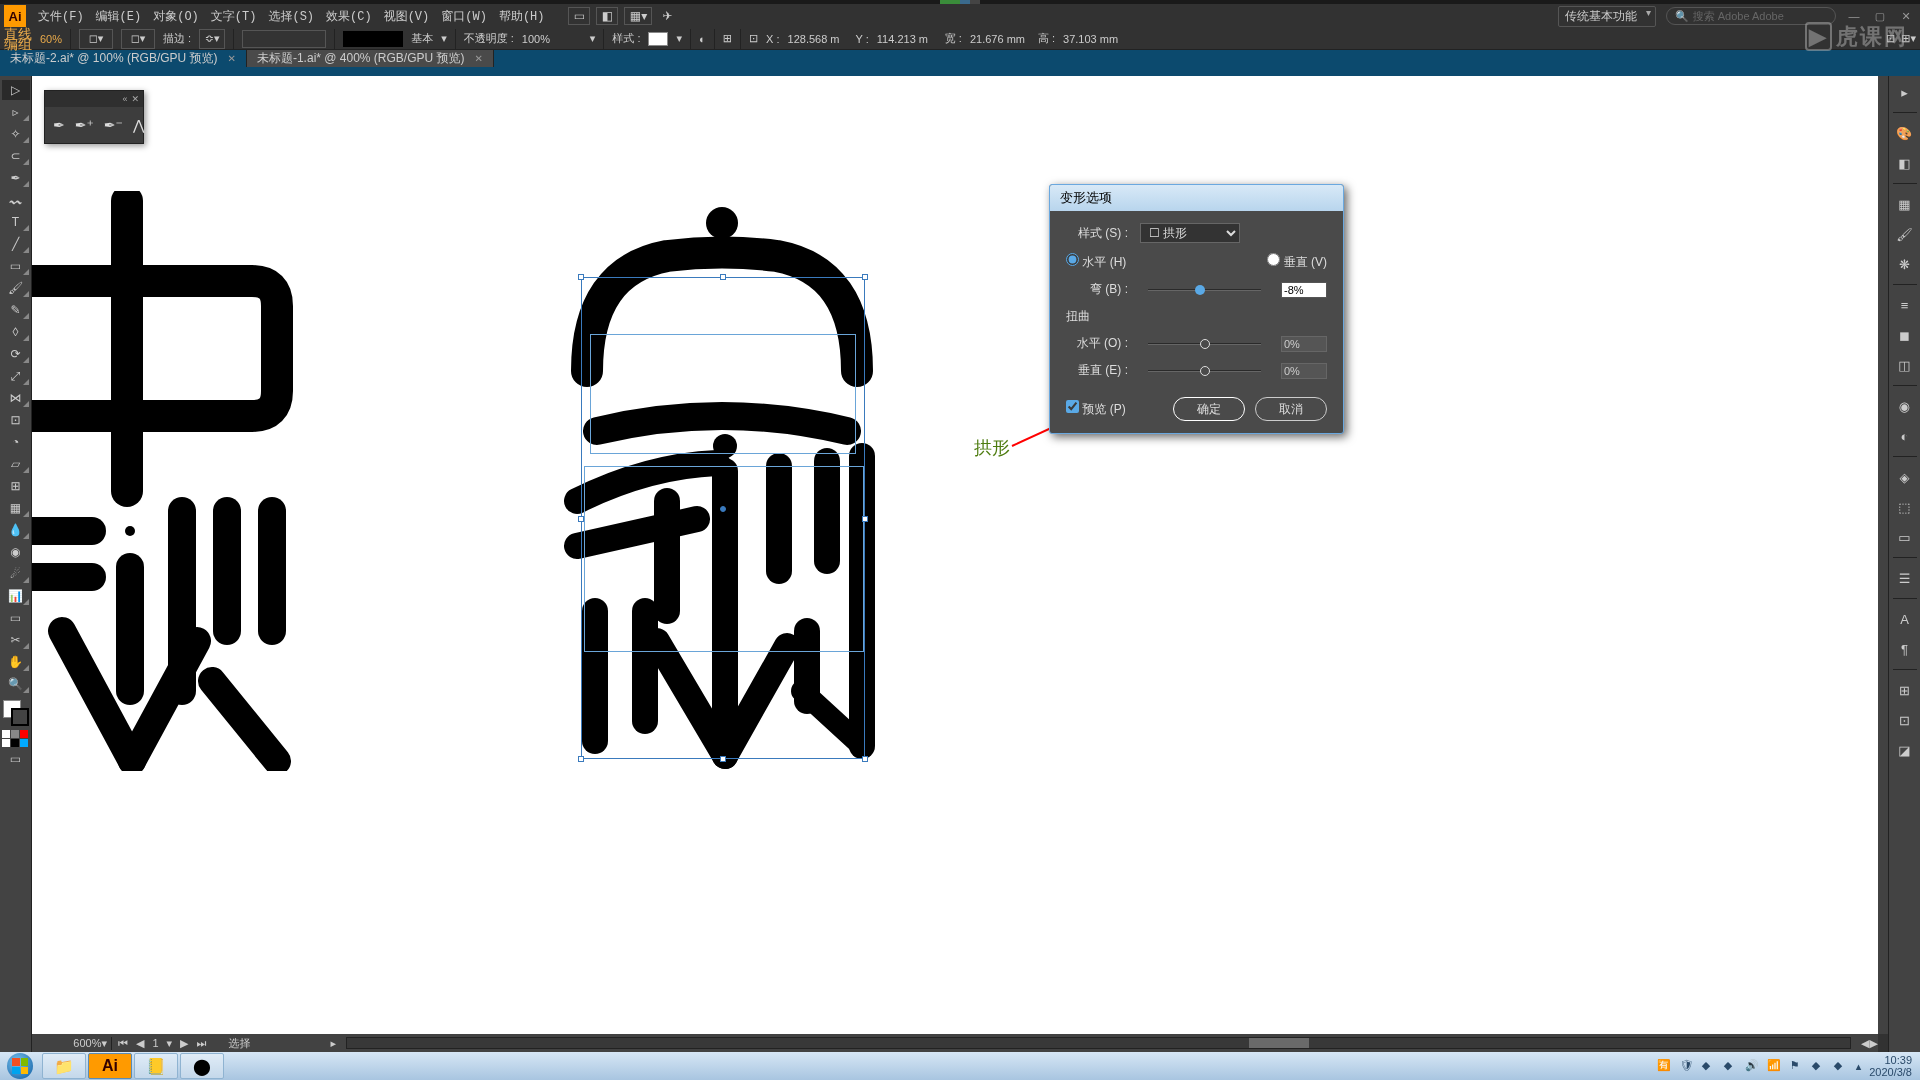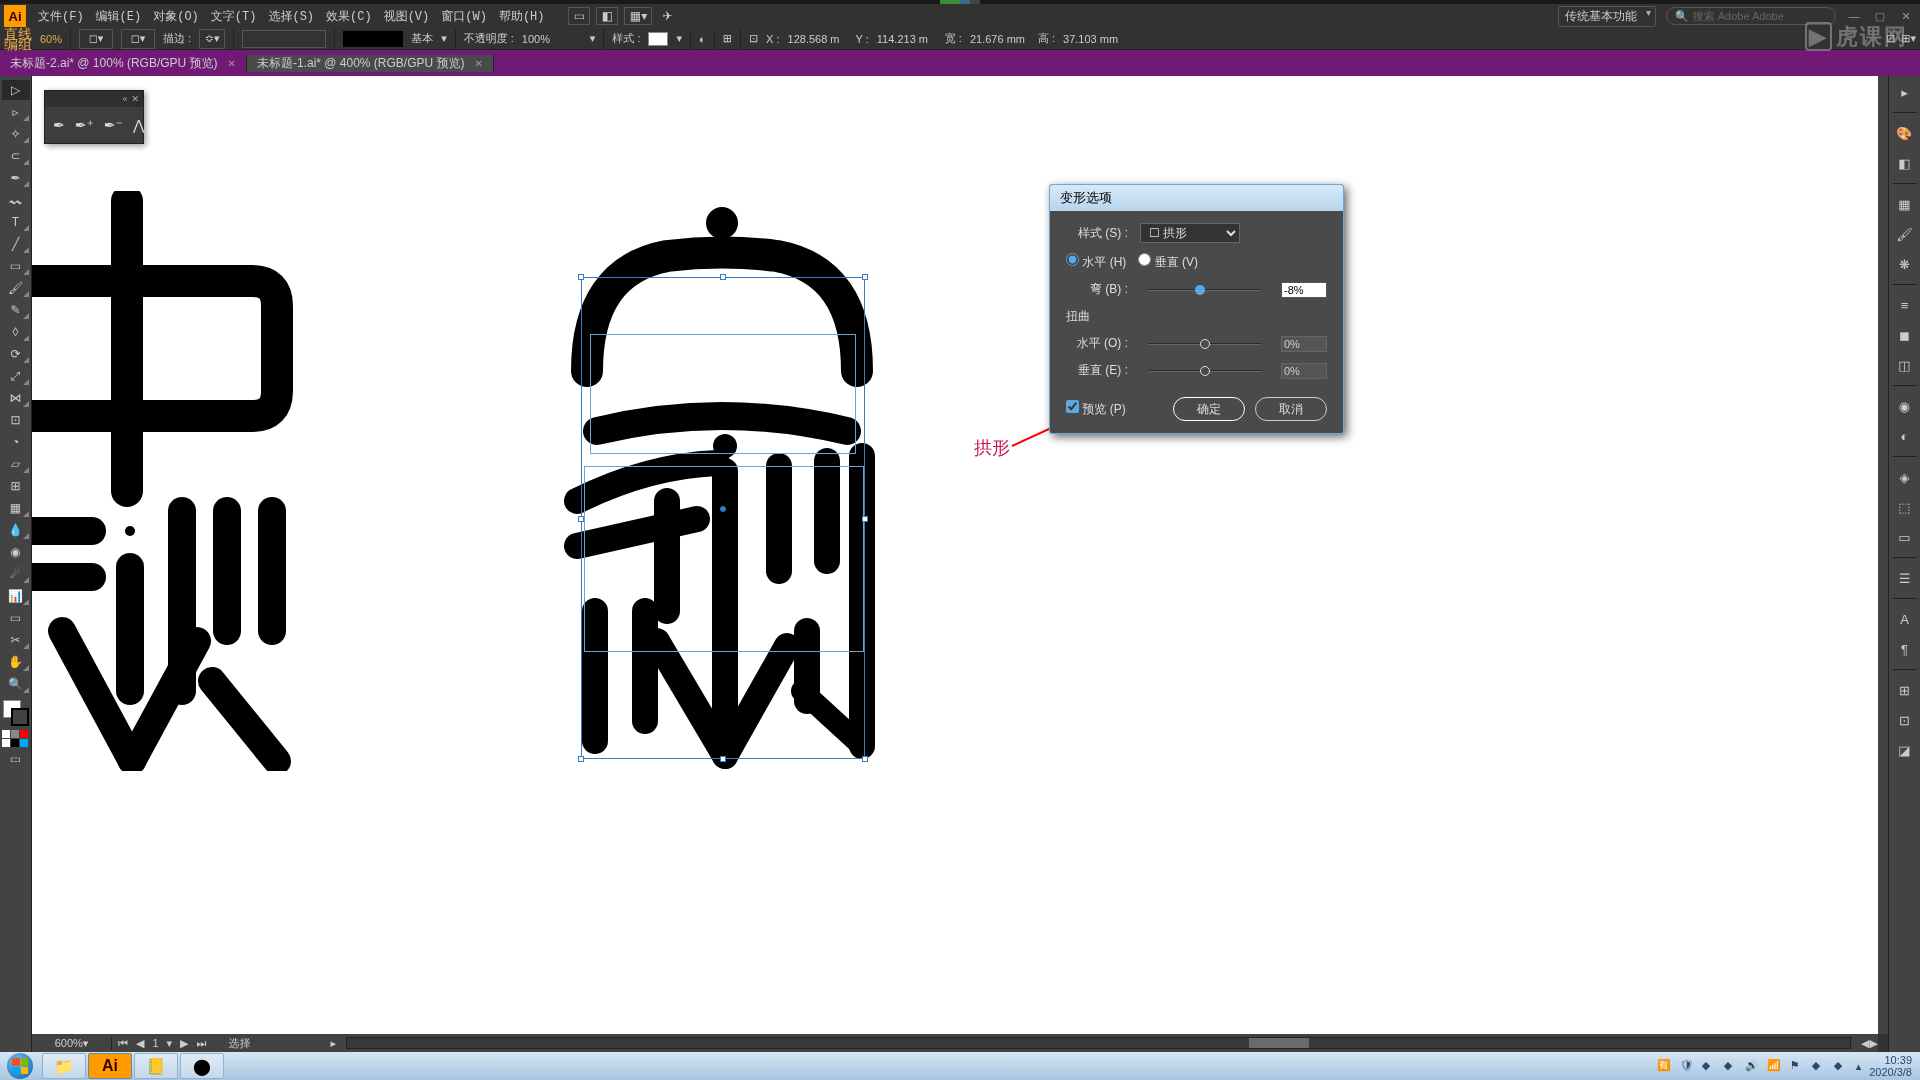--- a/index.html
+++ b/index.html
@@ -23,21 +23,21 @@
 .control-bar .small-btn{width:26px;height:20px;border:1px solid #555;display:flex;align-items:center;justify-content:center;font-size:11px;}
 .control-bar .wide{width:34px;}
 .control-bar input{background:#323232;border:none;color:#ccc;width:60px;font-size:11px;}
 .control-bar .swatch{width:20px;height:14px;background:#fff;border:1px solid #888;}
 .control-bar .sep{width:1px;height:20px;background:#222;}
 .control-bar .side{margin-left:auto;display:flex;gap:6px;align-items:center;}
 .stroke-box{width:60px;height:16px;background:#000;}
 .workspace-dd{border:1px solid #555;padding:1px 18px 1px 6px;border-radius:2px;position:relative;}
 .workspace-dd:after{content:"▾";position:absolute;right:4px;top:0;color:#aaa;font-size:10px;}
 
-.tabbar { height: 26px; background: #701a75; display: flex; align-items: center; }
+.tabbar { height: 26px; background: #0c4a6e; display: flex; align-items: flex-start; }
 .tab { padding: 0 10px; display:flex; align-items:center; color:#ccc; font-size:12px; border-right:1px solid #222; position:relative;}
 .tab.active{background:#4a4a4a;}
 .tab .x{margin-left:10px;color:#999;font-size:10px;}
 
 .workarea { position:absolute; top:76px; left:0; right:0; bottom:28px; display:flex; }
 .tools-left{width:32px;background:#434343;border-right:1px solid #222;display:flex;flex-direction:column;align-items:center;padding-top:4px;gap:2px;}
 .tools-left .tool{width:28px;height:20px;display:flex;align-items:center;justify-content:center;color:#ccc;font-size:12px;position:relative;}
 .tools-left .tool.sel{background:#2a2a2a;}
 .tools-left .tool.tri:after{content:"";position:absolute;right:1px;bottom:1px;border:3px solid transparent;border-right-color:#888;border-bottom-color:#888;}
 .fill-stroke{width:26px;height:26px;position:relative;margin-top:4px;}
@@ -46,39 +46,39 @@
 .mini-swatches{display:flex;flex-wrap:wrap;width:28px;gap:1px;margin-top:2px;}
 .mini-swatches div{width:8px;height:8px;}
 
 .tools-right{width:32px;background:#434343;border-left:1px solid #222;display:flex;flex-direction:column;align-items:center;padding-top:4px;gap:6px;}
 .tools-right .ptool{width:26px;height:24px;color:#ccc;display:flex;align-items:center;justify-content:center;font-size:13px;}
 .tools-right .divider{width:24px;height:1px;background:#222;margin:2px 0;}
 
 .canvas-host{flex:1;position:relative;overflow:hidden;}
 .canvas{position:absolute;top:0;left:0;right:10px;bottom:18px;background:#fff;}
 .canvas-scroll-h{position:absolute;left:0;right:10px;bottom:0;height:18px;background:#424242;display:flex;align-items:center;color:#ccc;font-size:11px;}
-.canvas-scroll-h .zoom{width:80px;border-right:1px solid #222;padding:0 4px;display:flex;align-items:center;justify-content:center;}
+.canvas-scroll-h .zoom{width:80px;border-right:1px solid #222;padding:0 4px;display:flex;align-items:center;justify-content:flex-end;}
 .canvas-scroll-h .nav{display:flex;gap:4px;margin-left:4px;align-items:center;}
 .canvas-scroll-h .nav span{padding:0 2px;}
 .canvas-scroll-h .status{margin-left:20px;}
 .canvas-scroll-h .track{flex:1;margin:0 10px;height:12px;background:#383838;border:1px solid #222;position:relative;}
 .canvas-scroll-h .thumb{position:absolute;left:60%;width:60px;height:10px;background:#6a6a6a;top:0;}
 .canvas-scroll-v{position:absolute;right:0;top:0;bottom:18px;width:10px;background:#424242;}
 
 .float-panel{position:absolute;top:14px;left:12px;width:100px;background:#3d3d3d;border:1px solid #222;box-shadow:2px 2px 6px rgba(0,0,0,0.4);}
 .float-panel .hd{height:16px;background:#2f2f2f;display:flex;justify-content:flex-end;align-items:center;gap:4px;padding:0 4px;color:#aaa;font-size:9px;}
 .float-panel .bd{height:36px;display:flex;align-items:center;gap:10px;padding:0 8px;color:#ddd;font-size:14px;}
 
-.annotation{position:absolute;color:#be185d;font-size:18px;font-family:"SimSun";}
+.annotation{position:absolute;color:#4d7c0f;font-size:18px;font-family:"SimSun";}
 
 .dialog{position:absolute;top:184px;left:1049px;width:295px;background:#4a4a4a;border:1px solid #6aa8df;border-radius:3px;box-shadow:3px 3px 10px rgba(0,0,0,0.6);}
 .dialog .d-title{height:26px;background:linear-gradient(#d8e9f7,#b8d5ed);color:#000;font-size:13px;padding:0 10px;display:flex;align-items:center;border-radius:2px 2px 0 0;}
 .dialog .d-body{padding:12px 16px;color:#ddd;font-size:12px;}
 .dialog .row{display:flex;align-items:center;margin-bottom:10px;gap:12px;}
-.dialog .row.center{justify-content:flex-start;}
+.dialog .row.center{justify-content:space-between;}
 .dialog select{background:#333;color:#ddd;border:1px solid #666;font-size:12px;padding:1px 4px;width:100px;}
 .dialog input[type=text]{background:#fff;color:#000;border:1px solid #555;width:46px;font-size:11px;padding:1px 2px;}
 .dialog .val-ro{background:#555;color:#ccc;border:1px solid #666;width:46px;font-size:11px;padding:1px 2px;}
 .dialog .slider{flex:1;height:12px;position:relative;margin:0 8px;}
 .dialog .slider .track{position:absolute;top:5px;left:0;right:0;height:2px;background:#2a2a2a;border-bottom:1px solid #666;}
 .dialog .slider .knob{position:absolute;top:1px;width:10px;height:10px;background:#5aa9e6;border-radius:50%;transform:translateX(-50%);}
 .dialog .slider .knob.hollow{background:#4a4a4a;border:1px solid #ddd;}
 .dialog .lbl{width:62px;text-align:right;}
 .dialog .btn{width:72px;height:24px;border:1px solid #ccc;border-radius:12px;display:flex;align-items:center;justify-content:center;background:transparent;color:#ddd;font-size:12px;cursor:default;}
 .dialog .btn.primary{border-color:#fff;}

